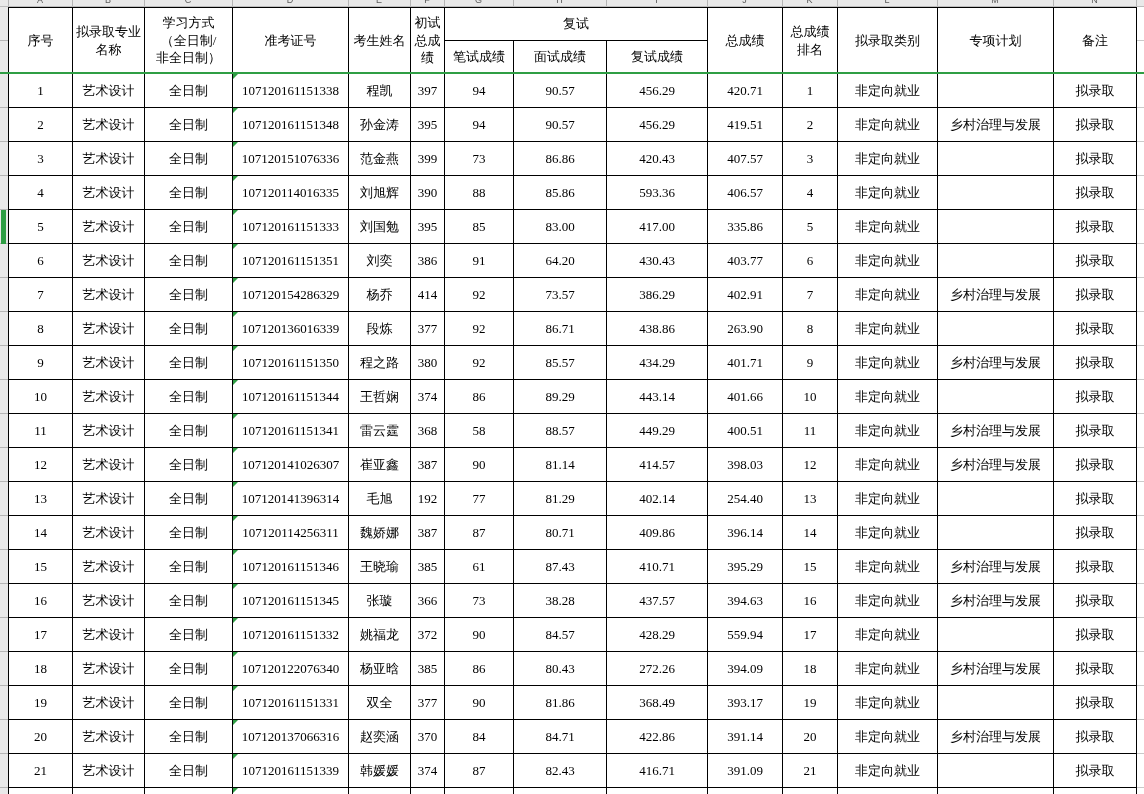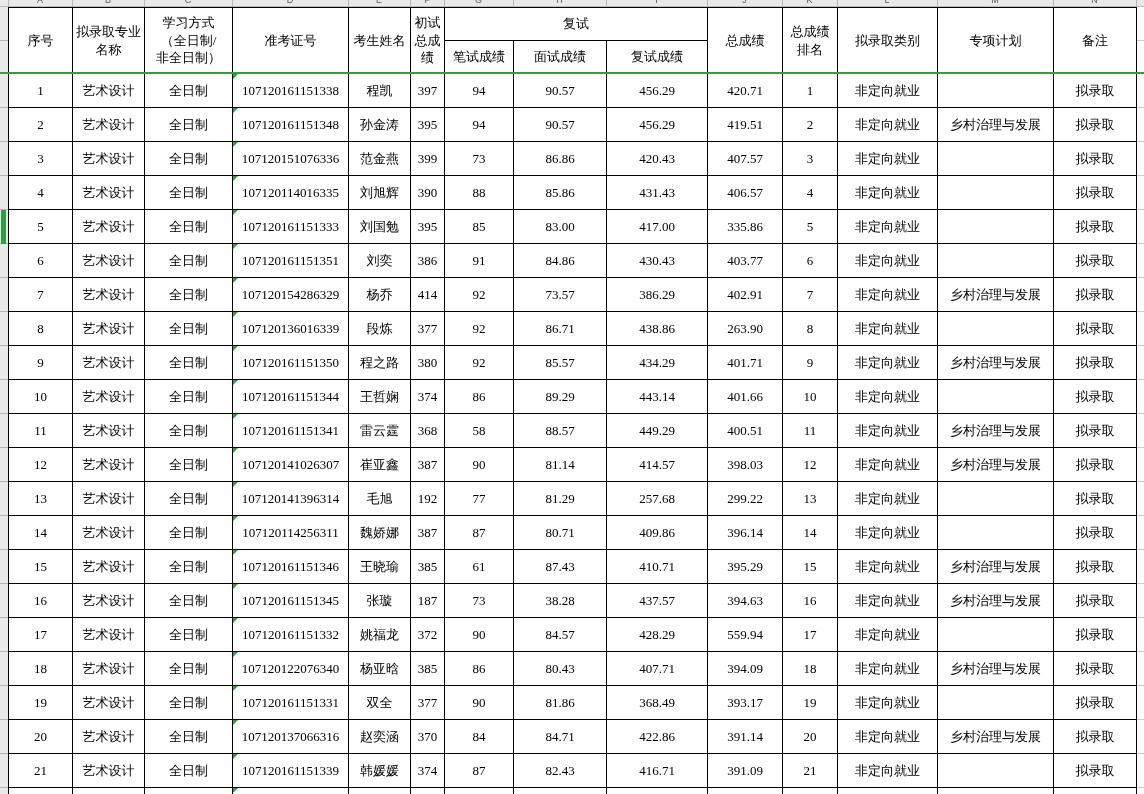--- a/index.html
+++ b/index.html
@@ -209,21 +209,21 @@
         </tr>
         <tr>
           <td>4</td>
           <td>艺术设计</td>
           <td>全日制</td>
           <td>107120114016335<span class="tri"></span></td>
           <td>刘旭辉</td>
           <td>390</td>
           <td>88</td>
           <td>85.86</td>
-          <td>431.43</td>
+          <td>593.36</td>
           <td>406.57</td>
           <td>4</td>
           <td>非定向就业</td>
           <td></td>
           <td>拟录取</td>
         </tr>
         <tr>
           <td>5</td>
           <td>艺术设计</td>
           <td>全日制</td>
@@ -240,21 +240,21 @@
           <td>拟录取</td>
         </tr>
         <tr>
           <td>6</td>
           <td>艺术设计</td>
           <td>全日制</td>
           <td>107120161151351<span class="tri"></span></td>
           <td>刘奕</td>
           <td>386</td>
           <td>91</td>
-          <td>84.86</td>
+          <td>64.20</td>
           <td>430.43</td>
           <td>403.77</td>
           <td>6</td>
           <td>非定向就业</td>
           <td></td>
           <td>拟录取</td>
         </tr>
         <tr>
           <td>7</td>
           <td>艺术设计</td>
@@ -353,22 +353,22 @@
         </tr>
         <tr>
           <td>13</td>
           <td>艺术设计</td>
           <td>全日制</td>
           <td>107120141396314<span class="tri"></span></td>
           <td>毛旭</td>
           <td>192</td>
           <td>77</td>
           <td>81.29</td>
-          <td>257.68</td>
-          <td>299.22</td>
+          <td>402.14</td>
+          <td>254.40</td>
           <td>13</td>
           <td>非定向就业</td>
           <td></td>
           <td>拟录取</td>
         </tr>
         <tr>
           <td>14</td>
           <td>艺术设计</td>
           <td>全日制</td>
           <td>107120114256311<span class="tri"></span></td>
@@ -398,21 +398,21 @@
           <td>非定向就业</td>
           <td>乡村治理与发展</td>
           <td>拟录取</td>
         </tr>
         <tr>
           <td>16</td>
           <td>艺术设计</td>
           <td>全日制</td>
           <td>107120161151345<span class="tri"></span></td>
           <td>张璇</td>
-          <td>187</td>
+          <td>366</td>
           <td>73</td>
           <td>38.28</td>
           <td>437.57</td>
           <td>394.63</td>
           <td>16</td>
           <td>非定向就业</td>
           <td>乡村治理与发展</td>
           <td>拟录取</td>
         </tr>
         <tr>
@@ -433,21 +433,21 @@
         </tr>
         <tr>
           <td>18</td>
           <td>艺术设计</td>
           <td>全日制</td>
           <td>107120122076340<span class="tri"></span></td>
           <td>杨亚晗</td>
           <td>385</td>
           <td>86</td>
           <td>80.43</td>
-          <td>407.71</td>
+          <td>272.26</td>
           <td>394.09</td>
           <td>18</td>
           <td>非定向就业</td>
           <td>乡村治理与发展</td>
           <td>拟录取</td>
         </tr>
         <tr>
           <td>19</td>
           <td>艺术设计</td>
           <td>全日制</td>

